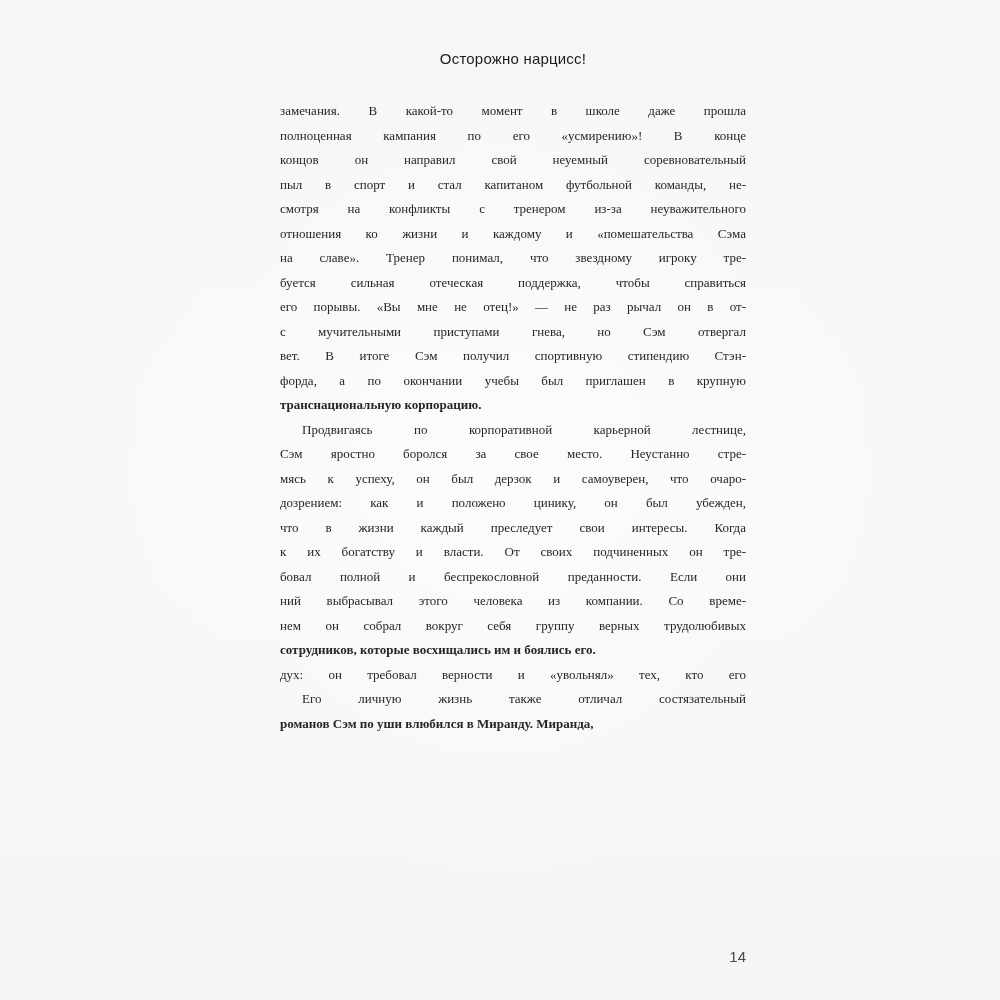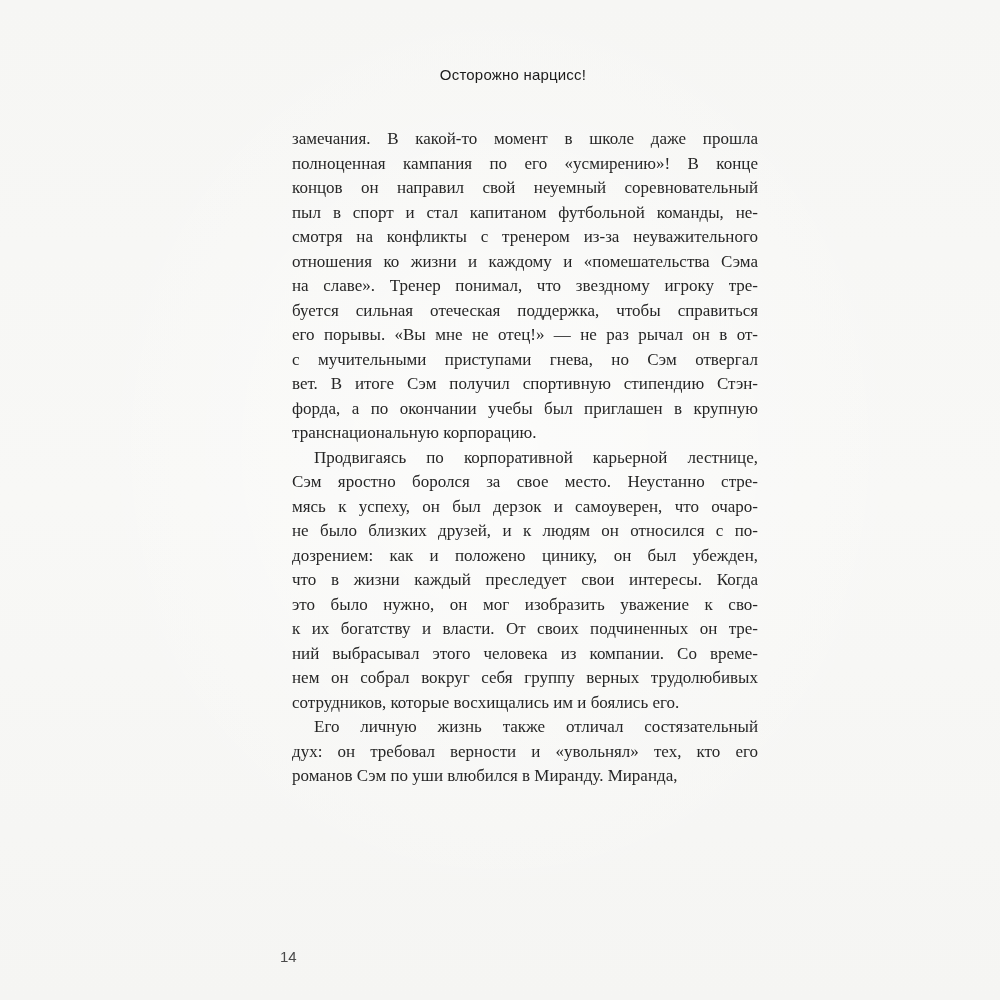--- a/index.html
+++ b/index.html
@@ -18,55 +18,55 @@
     position: absolute;
     inset: 0;
     background:
       radial-gradient(ellipse at 50% 45%, rgba(255,255,255,0.55) 0%, rgba(255,255,255,0) 60%),
       linear-gradient(180deg, #f6f6f4 0%, #f8f8f6 50%, #f5f5f3 100%);
   }
   .running-head {
     position: absolute;
     left: 280px;
     width: 466px;
-    top: 66px;
+    top: 50px;
     text-align: center;
     font-family: "Liberation Sans", sans-serif;
     font-size: 15px;
     letter-spacing: 0.2px;
     color: #1c1c1c;
   }
   .page-text {
     position: absolute;
-    left: 292px;
+    left: 280px;
     top: 99px;
     width: 466px;
-    font-size: 17px;
+    font-size: 13px;
     line-height: 24.5px;
     color: #262626;
-    margin-top: 28px;
   }
   .line {
     text-align: justify;
     text-align-last: justify;
     height: 24.5px;
     overflow: hidden;
   }
   .line.last {
     text-align-last: left;
+    font-weight: bold;
   }
   .line.indent {
     text-indent: 22px;
   }
   .folio {
     position: absolute;
     left: 280px;
     width: 466px;
     top: 948px;
-    text-align: left;
+    text-align: right;
     font-family: "Liberation Sans", sans-serif;
     font-size: 15px;
     color: #4a4a4a;
   }
 </style>
 </head>
 <body>
 
 <div class="scan-page">
   <div class="running-head">Осторожно нарцисс!</div>
@@ -81,27 +81,26 @@
       <div class="line">на славе». Тренер понимал, что звездному игроку тре-</div>
       <div class="line">буется сильная отеческая поддержка, чтобы справиться</div>
       <div class="line">его порывы. «Вы мне не отец!» — не раз рычал он в от-</div>
       <div class="line">с мучительными приступами гнева, но Сэм отвергал</div>
       <div class="line">вет. В итоге Сэм получил спортивную стипендию Стэн-</div>
       <div class="line">форда, а по окончании учебы был приглашен в крупную</div>
       <div class="line last">транснациональную корпорацию.</div>
       <div class="line indent">Продвигаясь по корпоративной карьерной лестнице,</div>
       <div class="line">Сэм яростно боролся за свое место. Неустанно стре-</div>
       <div class="line">мясь к успеху, он был дерзок и самоуверен, что очаро-</div>
-      <div class="line">не было близких друзей, и к людям он относился с по-</div>
       <div class="line">дозрением: как и положено цинику, он был убежден,</div>
       <div class="line">что в жизни каждый преследует свои интересы. Когда</div>
-      <div class="line">это было нужно, он мог изобразить уважение к сво-</div>
       <div class="line">к их богатству и власти. От своих подчиненных он тре-</div>
+      <div class="line">бовал полной и беспрекословной преданности. Если они</div>
       <div class="line">ний выбрасывал этого человека из компании. Со време-</div>
       <div class="line">нем он собрал вокруг себя группу верных трудолюбивых</div>
       <div class="line last">сотрудников, которые восхищались им и боялись его.</div>
+      <div class="line">дух: он требовал верности и «увольнял» тех, кто его</div>
       <div class="line indent">Его личную жизнь также отличал состязательный</div>
-      <div class="line">дух: он требовал верности и «увольнял» тех, кто его</div>
       <div class="line last">романов Сэм по уши влюбился в Миранду. Миранда,</div>
     </div>
 
   <div class="folio">14</div>
 </div>
 
 </body></html>

